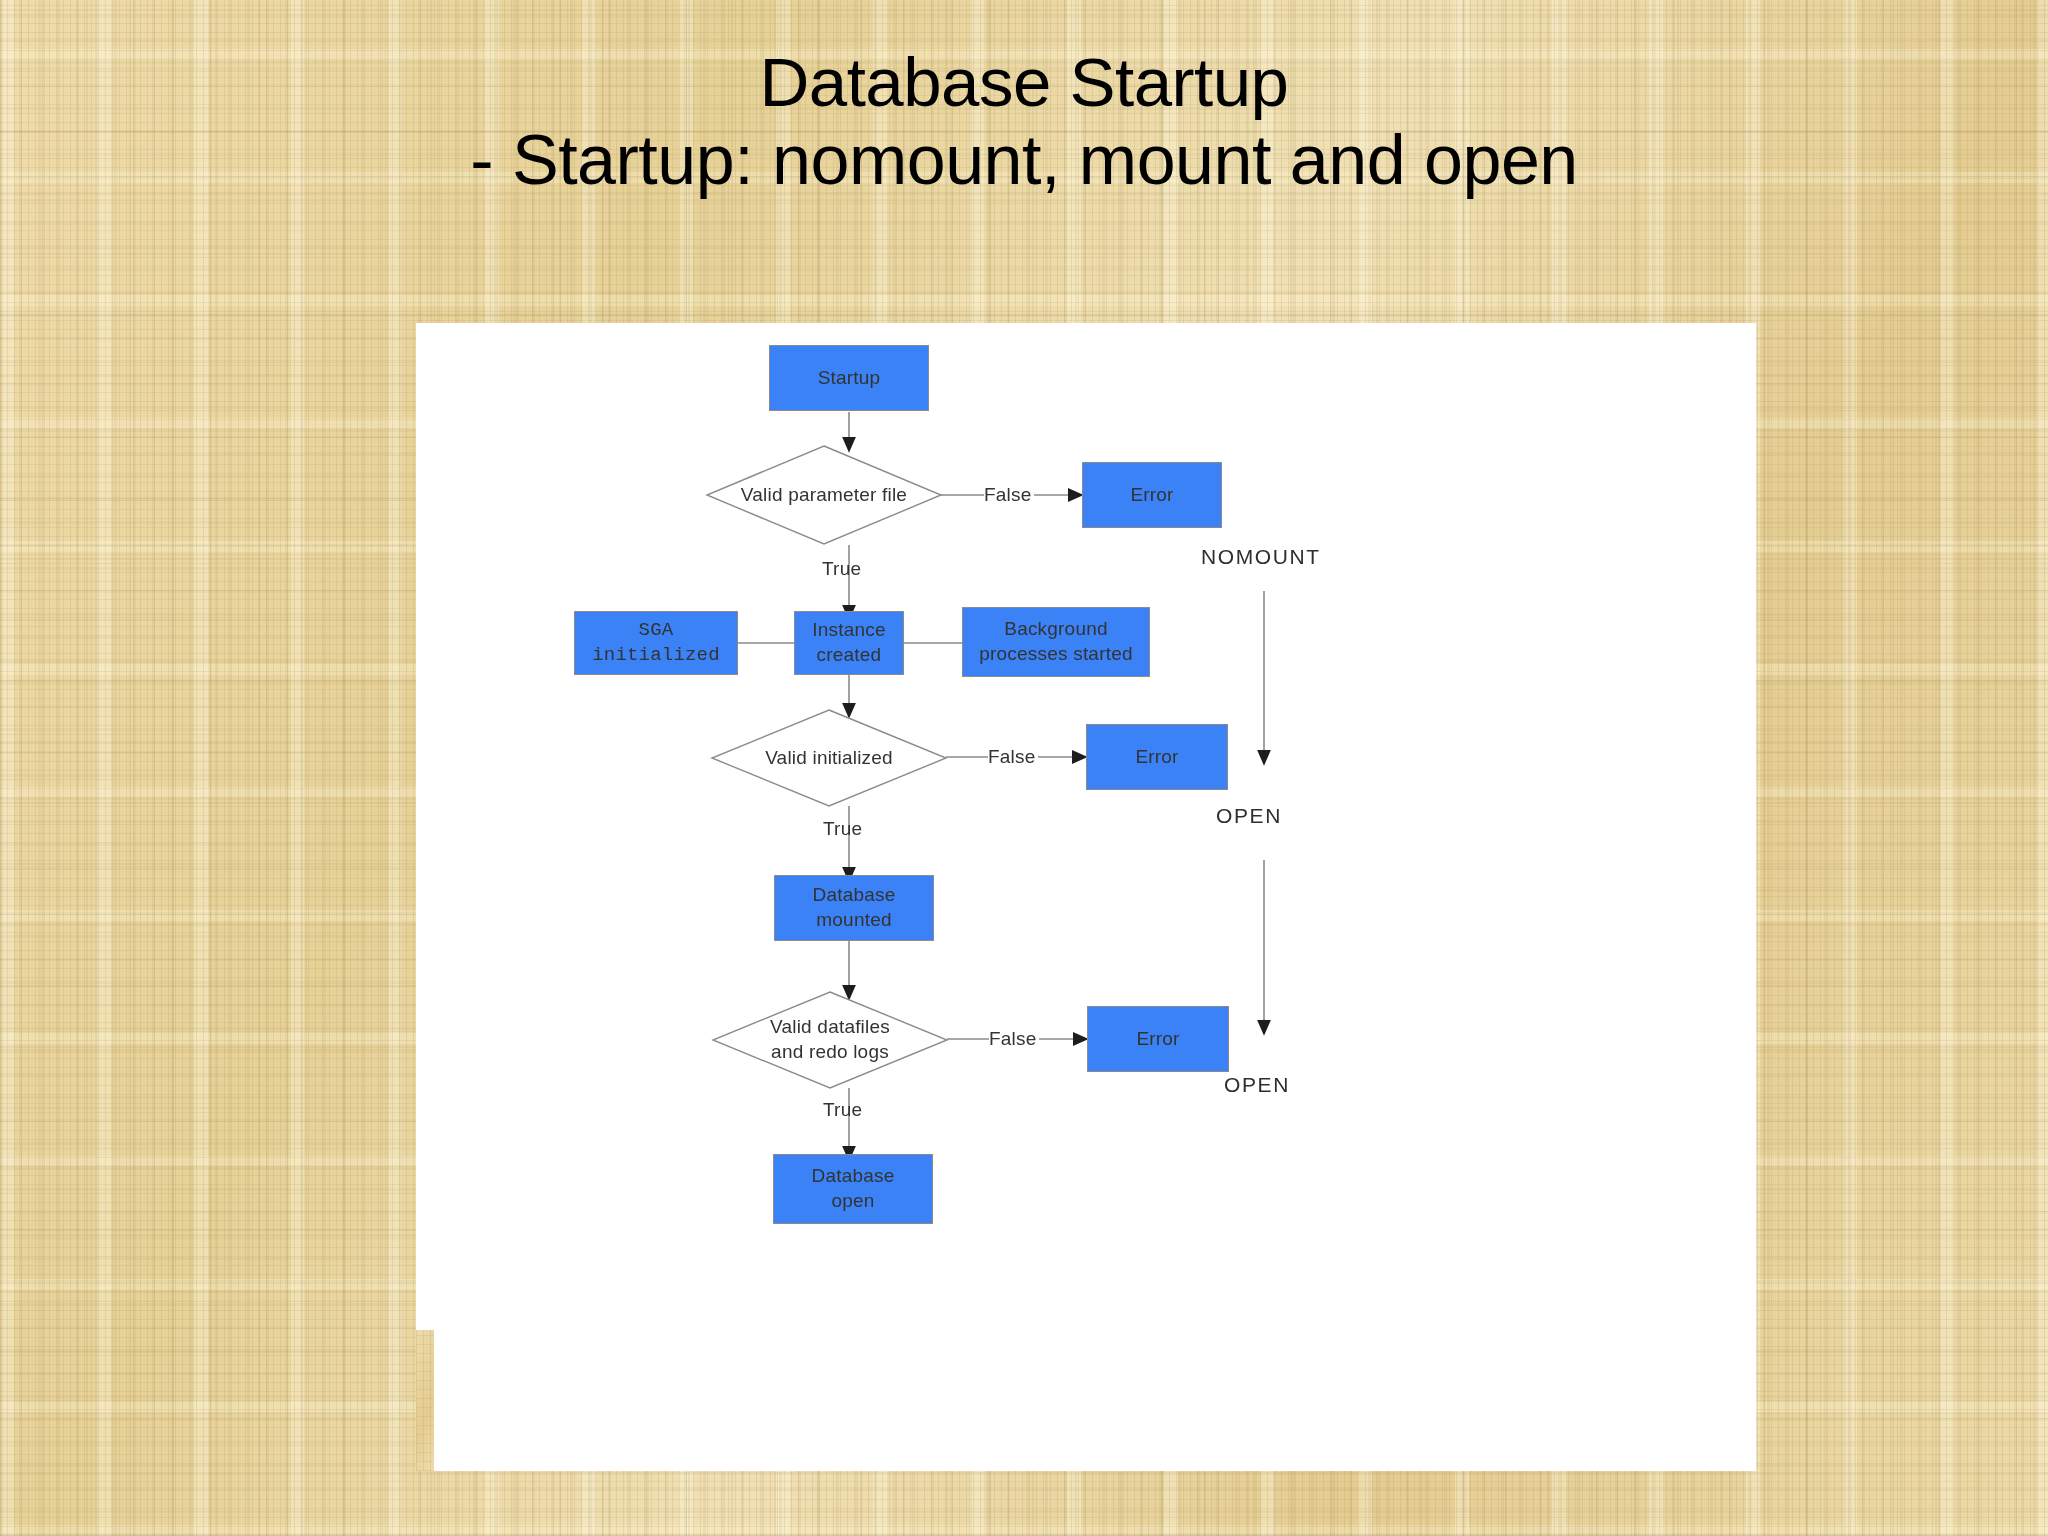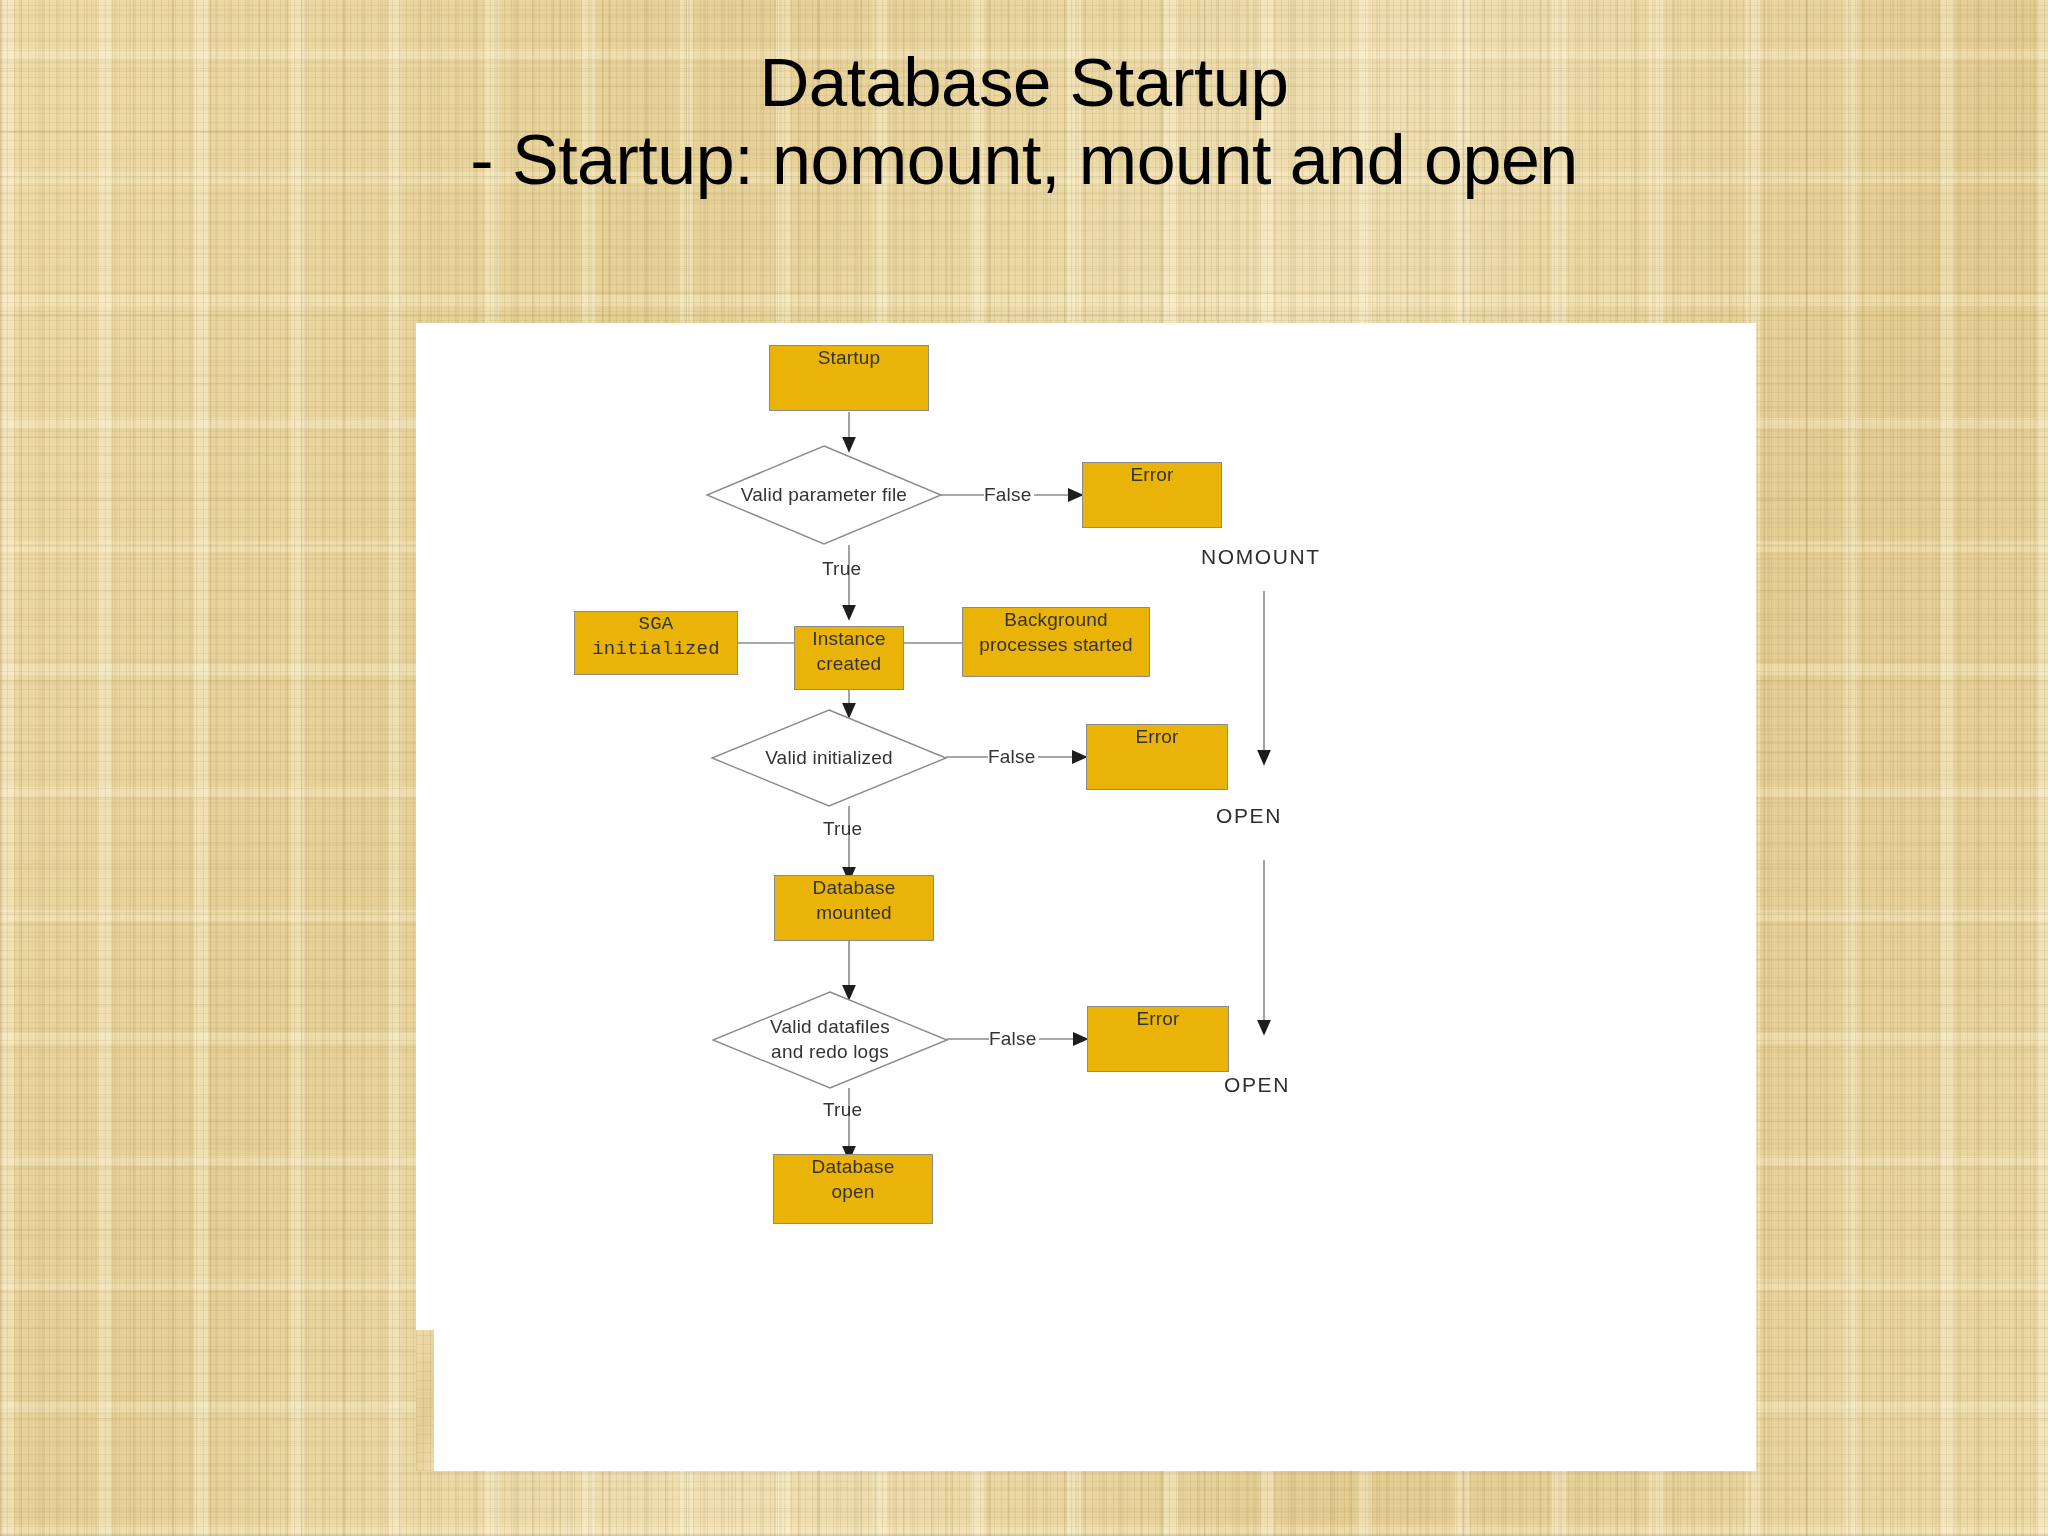--- a/index.html
+++ b/index.html
@@ -60,22 +60,22 @@
       repeating-linear-gradient(0deg, rgba(176,148,88,0.16) 0px, rgba(176,148,88,0.16) 1px, rgba(255,255,255,0) 1px, rgba(255,255,255,0) 9px),
       linear-gradient(115deg,#ecdaa8 0%,#e4cd92 60%,#efdcab 100%);
   }
 
   
   #flow-canvas{position:absolute;inset:0;}
   .node{
     position:absolute;
     box-sizing:border-box;
     border:1.4px solid #8b8b8b;
-    background:#eab308;
-    display:flex;align-items:flex-start;justify-content:center;
+    background:#3b82f6;
+    display:flex;align-items:center;justify-content:center;
     text-align:center;
     color:#333;
     font-family:"Liberation Sans", sans-serif;
     font-size:19px;
     letter-spacing:0.2px;
     line-height:1.30;
     white-space:pre-line;
   }
   .diamond-wrap{position:absolute;}
   .diamond-wrap svg{position:absolute;left:0;top:0;overflow:visible;}
@@ -171,21 +171,21 @@
     <div class="node" style="left:666px;top:139px;width:140px;height:66px;">
       <span>Error</span>
     </div>
 
     <div class="edge-label" style="left:406px;top:235px;">True</div>
 
     <div class="node" style="left:158px;top:288px;width:164px;height:64px;font-family:Liberation Mono, monospace;">
       <span>SGA initialized</span>
     </div>
 
-    <div class="node" style="left:378px;top:303px;width:110px;height:64px;padding:0 4px;">
+    <div class="node" style="left:378px;top:288px;width:110px;height:64px;padding:0 4px;">
       <span>Instance created</span>
     </div>
 
     <div class="node" style="left:546px;top:284px;width:188px;height:70px;">
       <span>Background
 processes started</span>
     </div>
 
     <div class="diamond-wrap" style="left:295px;top:386px;width:236px;height:98px;">
       <svg width="236" height="98">

